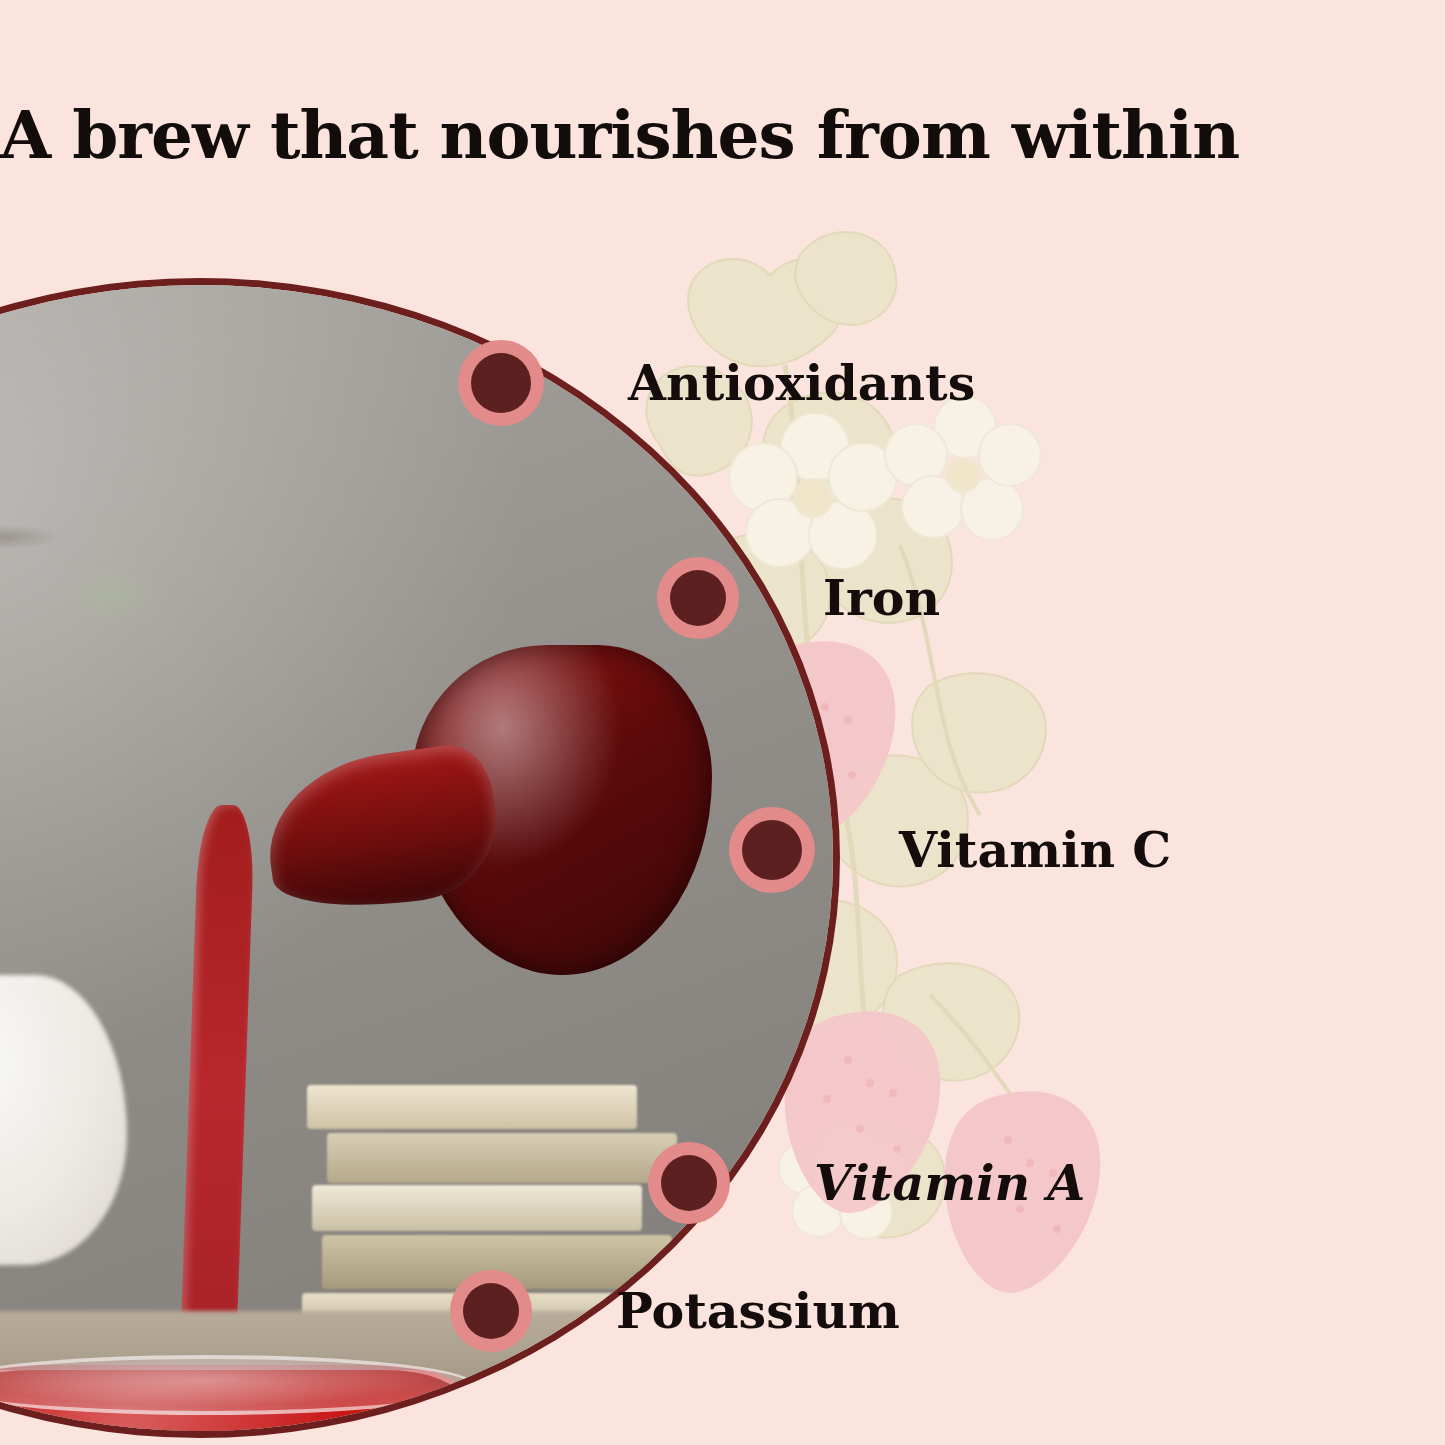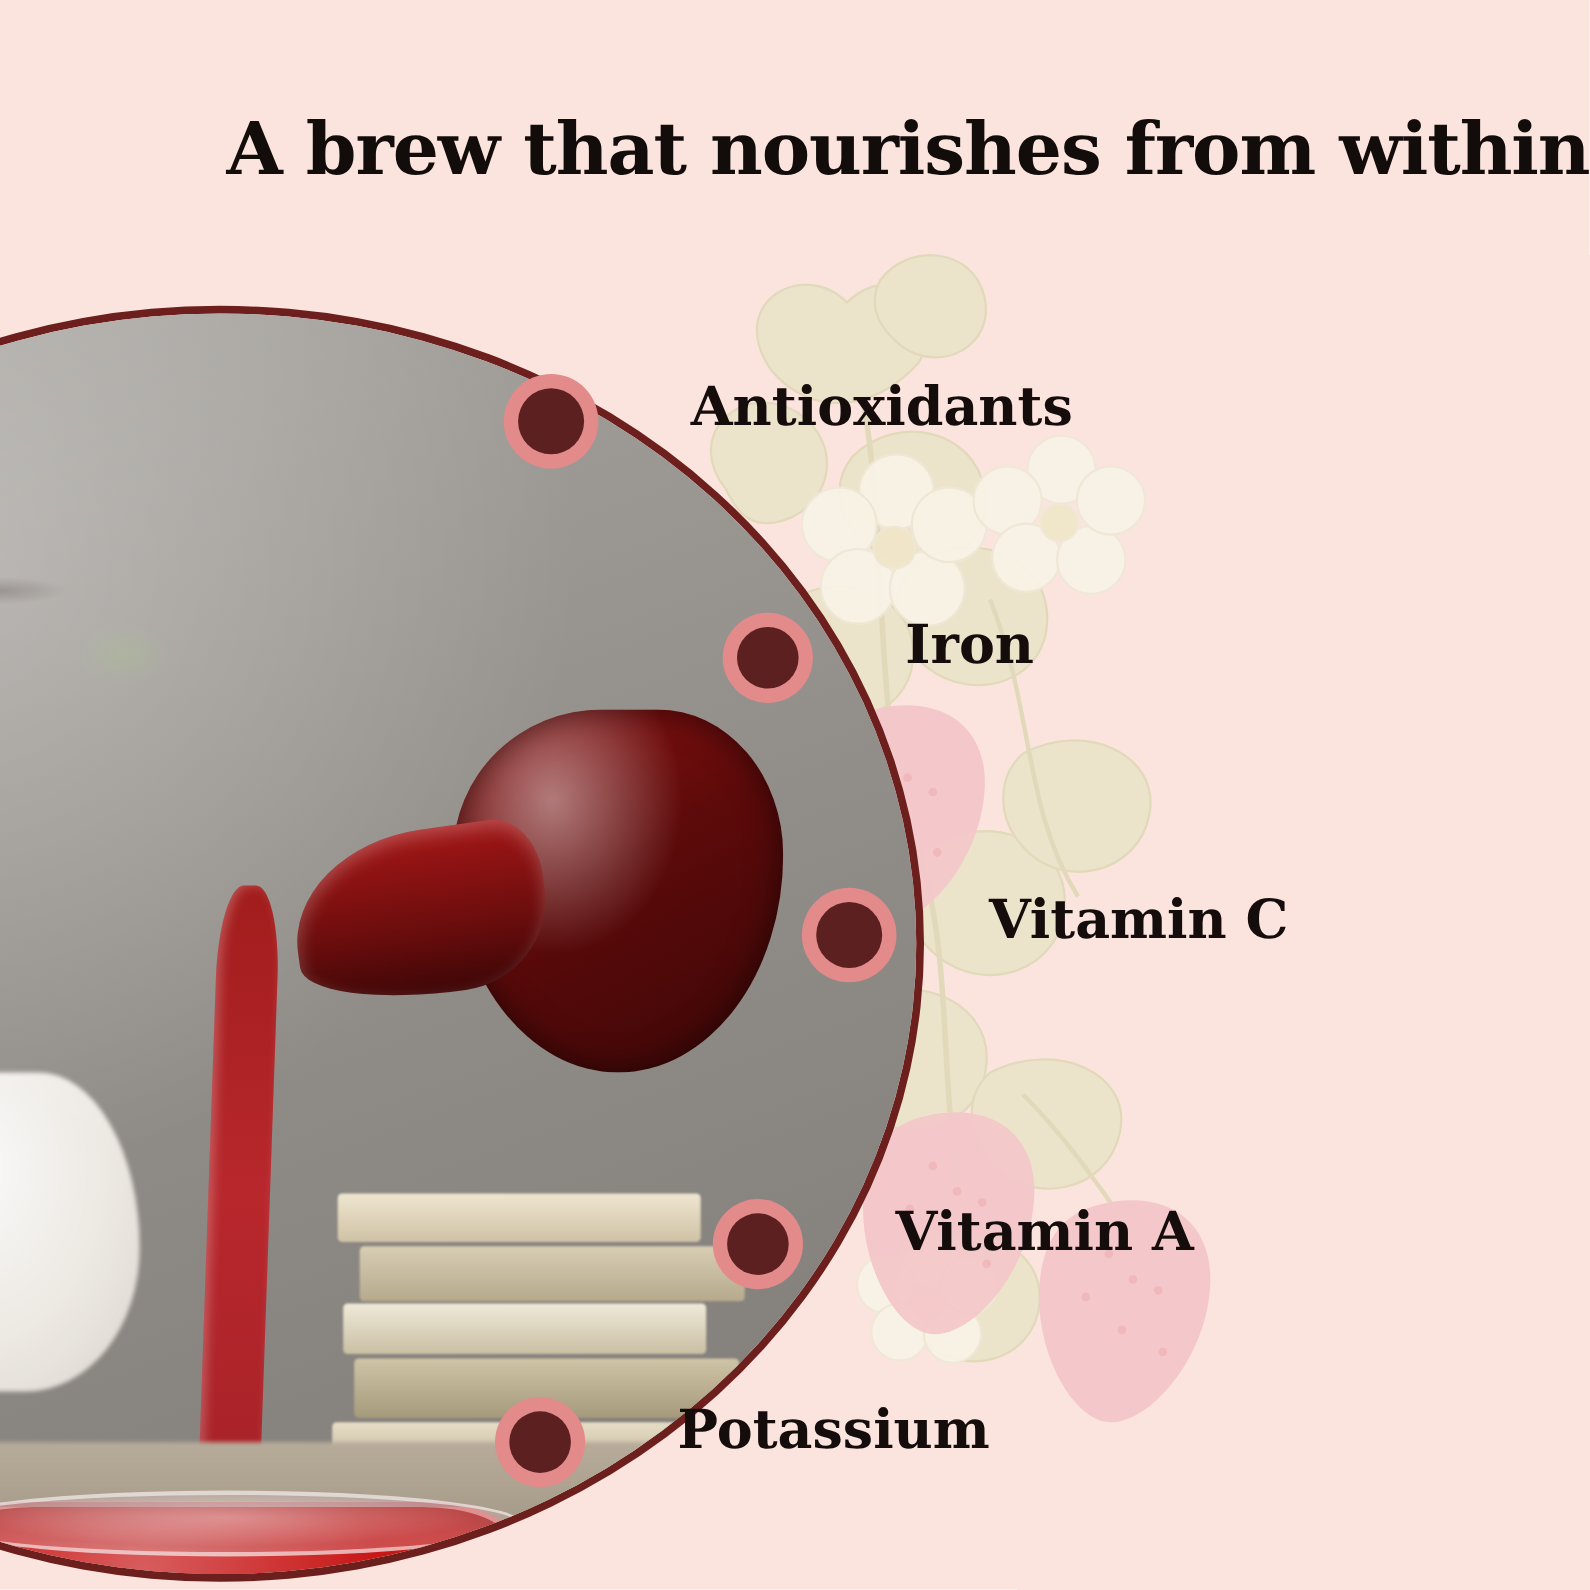--- a/index.html
+++ b/index.html
@@ -19,21 +19,21 @@
     background: #fbe4dd;
     overflow: hidden;
   }
 
   
   #title {
     position: absolute;
     top: 96px;
     left: 0;
     width: 1445px;
-    text-align: right;
+    text-align: left;
     font-family: "DejaVu Serif", serif;
     font-weight: bold;
     font-size: 66px;
     letter-spacing: -1px;
     color: #120c0b;
     white-space: nowrap;
   }
 
   
   #botanical {
@@ -168,21 +168,21 @@
     width: 100%;
     height: 120px;
     background: linear-gradient(180deg, #b7ab9a 0%, #9b8f7e 100%);
     filter: blur(2px);
   }
 
   
   .bullet-row {
     position: absolute;
     display: flex;
-    align-items: flex-start;
+    align-items: center;
   }
   .dot {
     width: 86px;
     height: 86px;
     border-radius: 50%;
     background: #e38b8b;
     display: flex;
     align-items: center;
     justify-content: center;
     flex: 0 0 auto;
@@ -314,21 +314,21 @@
   <div class="bullet-row" style="left:657px;top:557px;">
     <span class="dot small"></span>
     <span class="label">Iron</span>
   </div>
 
   <div class="bullet-row" style="left:729px;top:807px;">
     <span class="dot"></span>
     <span class="label">Vitamin C</span>
   </div>
 
-  <div class="bullet-row" style="left:648px;top:1090px;">
+  <div class="bullet-row" style="left:648px;top:1142px;font-style:italic;">
     <span class="dot small"></span>
     <span class="label">Vitamin A</span>
   </div>
 
   <div class="bullet-row" style="left:450px;top:1270px;">
     <span class="dot small"></span>
     <span class="label">Potassium</span>
   </div>
 
 </div>

